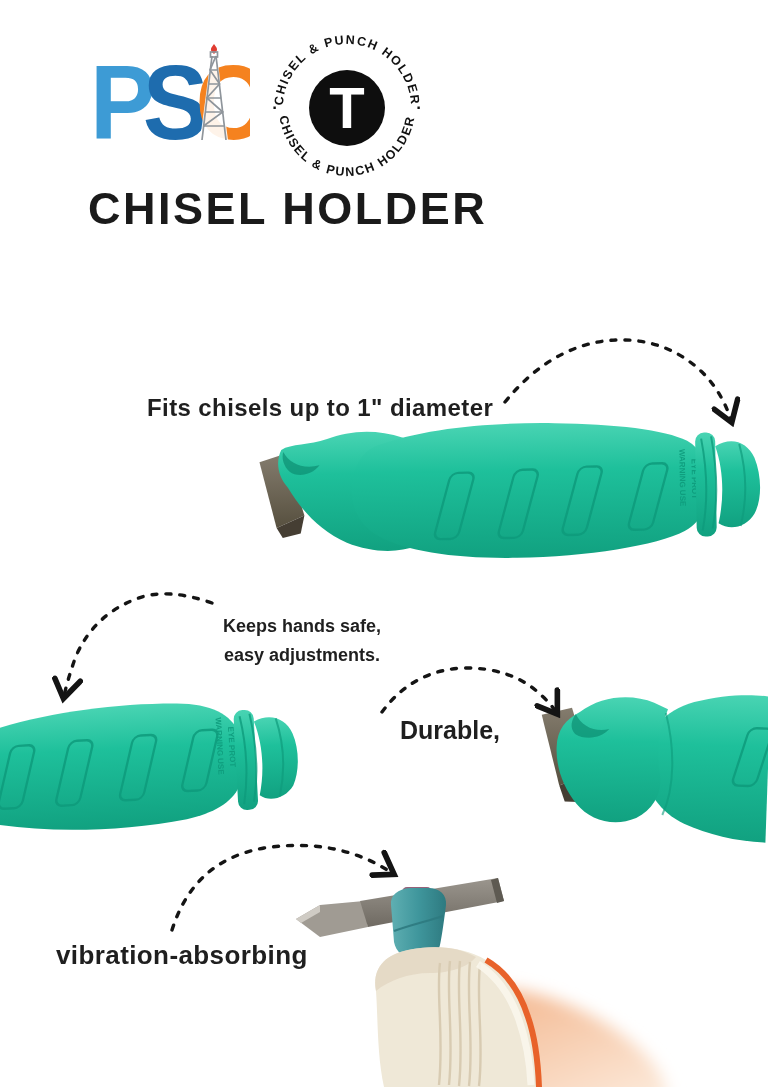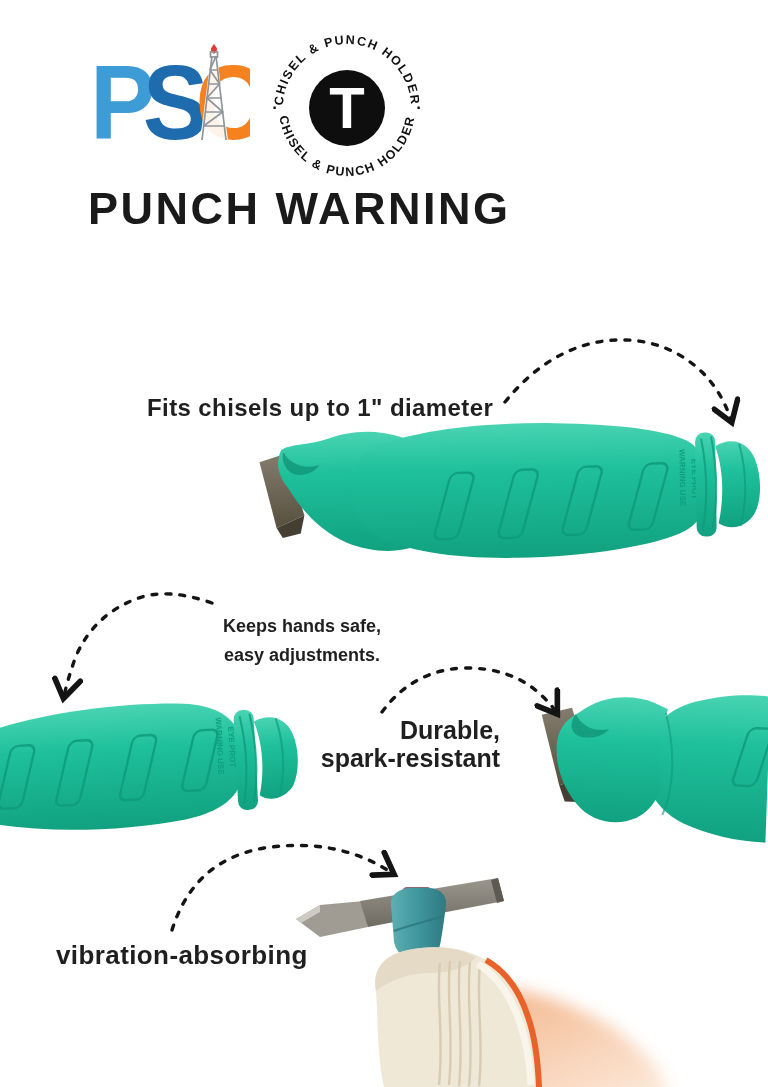--- a/index.html
+++ b/index.html
@@ -57,31 +57,30 @@
     <text font-size="12.5" font-weight="bold" fill="#111111" letter-spacing="1.6">
       <textPath href="#arcBottom" startOffset="50%" text-anchor="middle">CHISEL &amp; PUNCH HOLDER</textPath>
     </text>
     <text x="7" y="82" font-size="17" font-weight="bold" fill="#111111" text-anchor="middle">·</text>
     <text x="151" y="82" font-size="17" font-weight="bold" fill="#111111" text-anchor="middle">·</text>
     <circle cx="79" cy="77" r="38" fill="#0E0E0E"></circle>
     <text x="79" y="97" font-size="58" font-weight="bold" fill="#ffffff" text-anchor="middle">T</text>
   </svg>
 
   <div class="abs title">
-    <div>PUNCH WARNING</div>
+    <div>CHISEL HOLDER</div>
   </div>
 
   <div class="abs feat feat-diameter">Fits chisels up to 1" diameter</div>
   <div class="abs feat feat-safety">
     <div>Keeps hands safe,</div>
     <div>easy adjustments.</div>
   </div>
   <div class="abs feat feat-durable">
     <div>Durable,</div>
-    <div>spark-resistant</div>
   </div>
   <div class="abs feat feat-vibration">vibration-absorbing</div>
 
   <svg class="abs" style="left:256px;top:416px" width="512" height="152" viewBox="0 0 512 152">
     <defs>
       <linearGradient id="grn1" x1="0" y1="0" x2="0" y2="1">
         <stop offset="0" stop-color="#49D4B3"></stop>
           <stop offset="0.35" stop-color="#1EC09B"></stop>
           <stop offset="1" stop-color="#11A180"></stop>
       </linearGradient>

